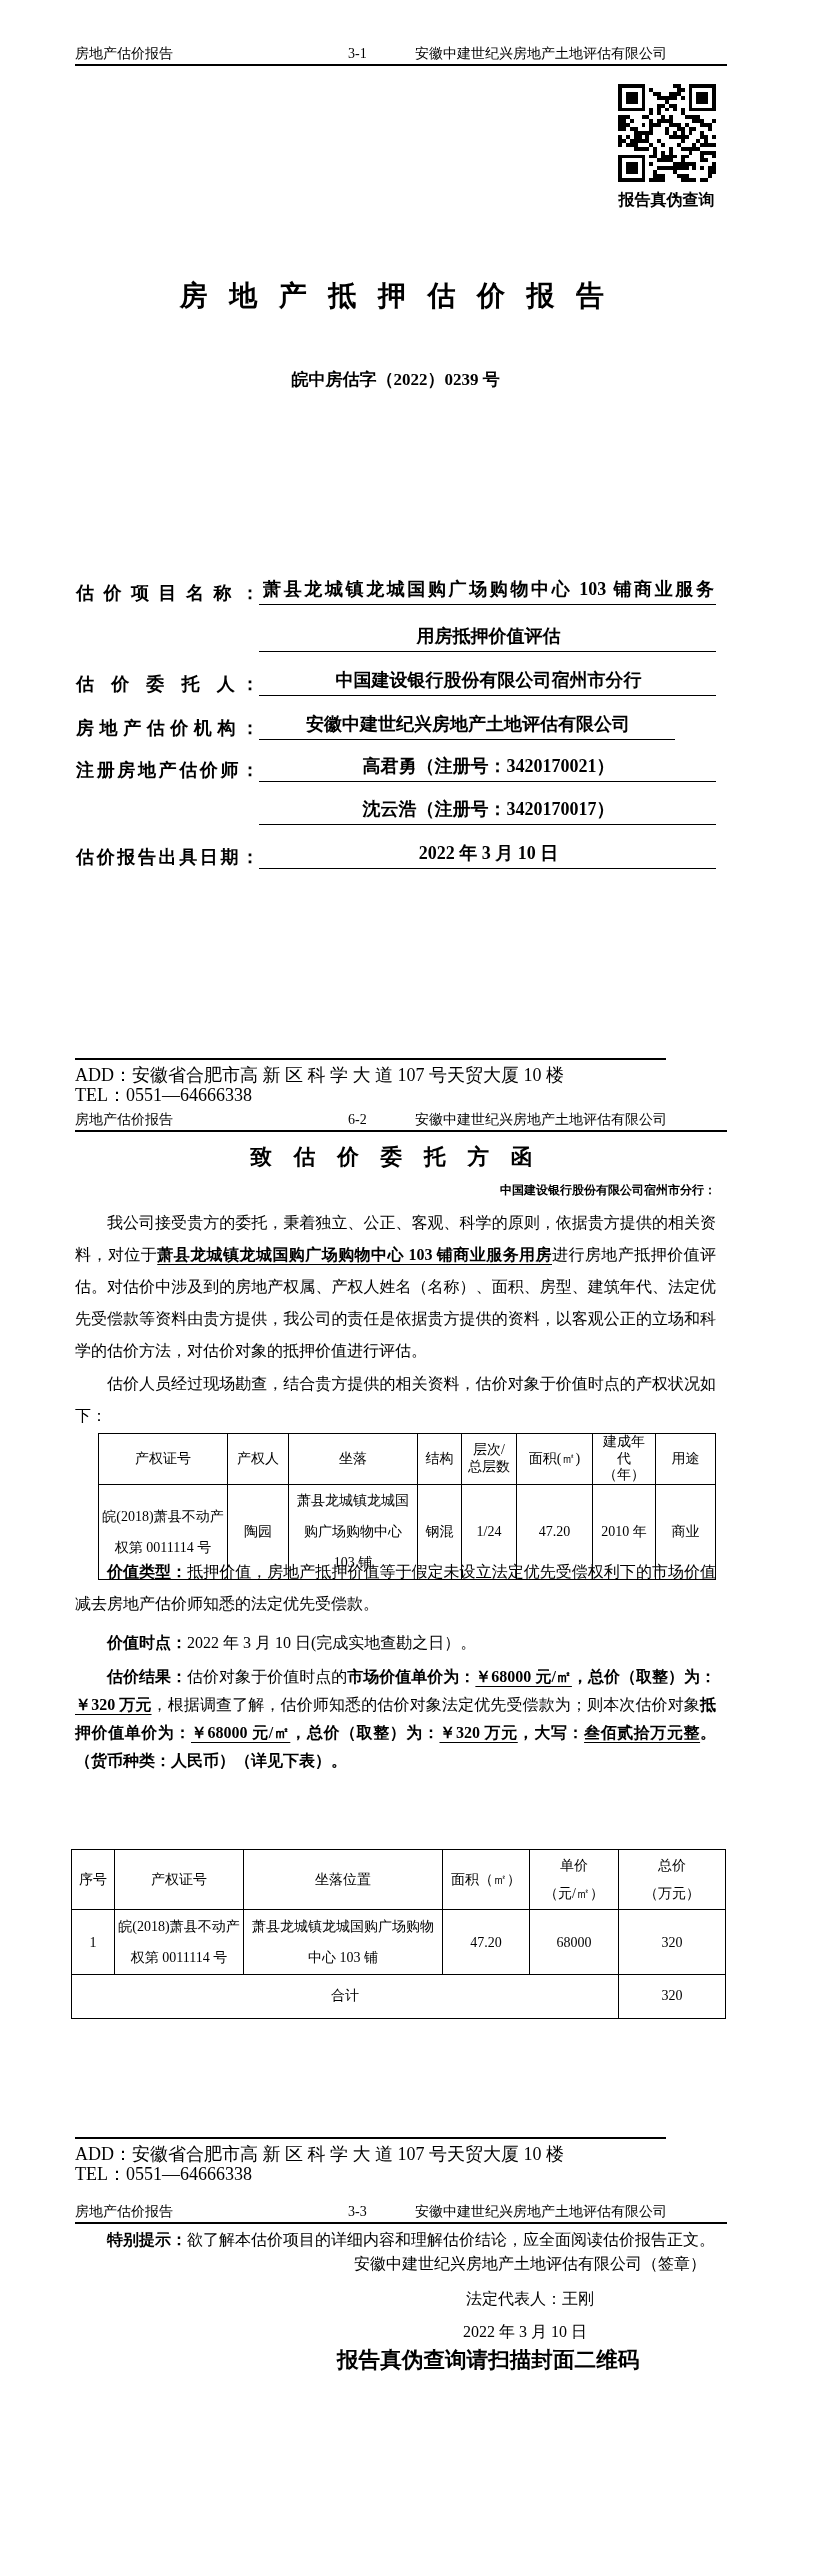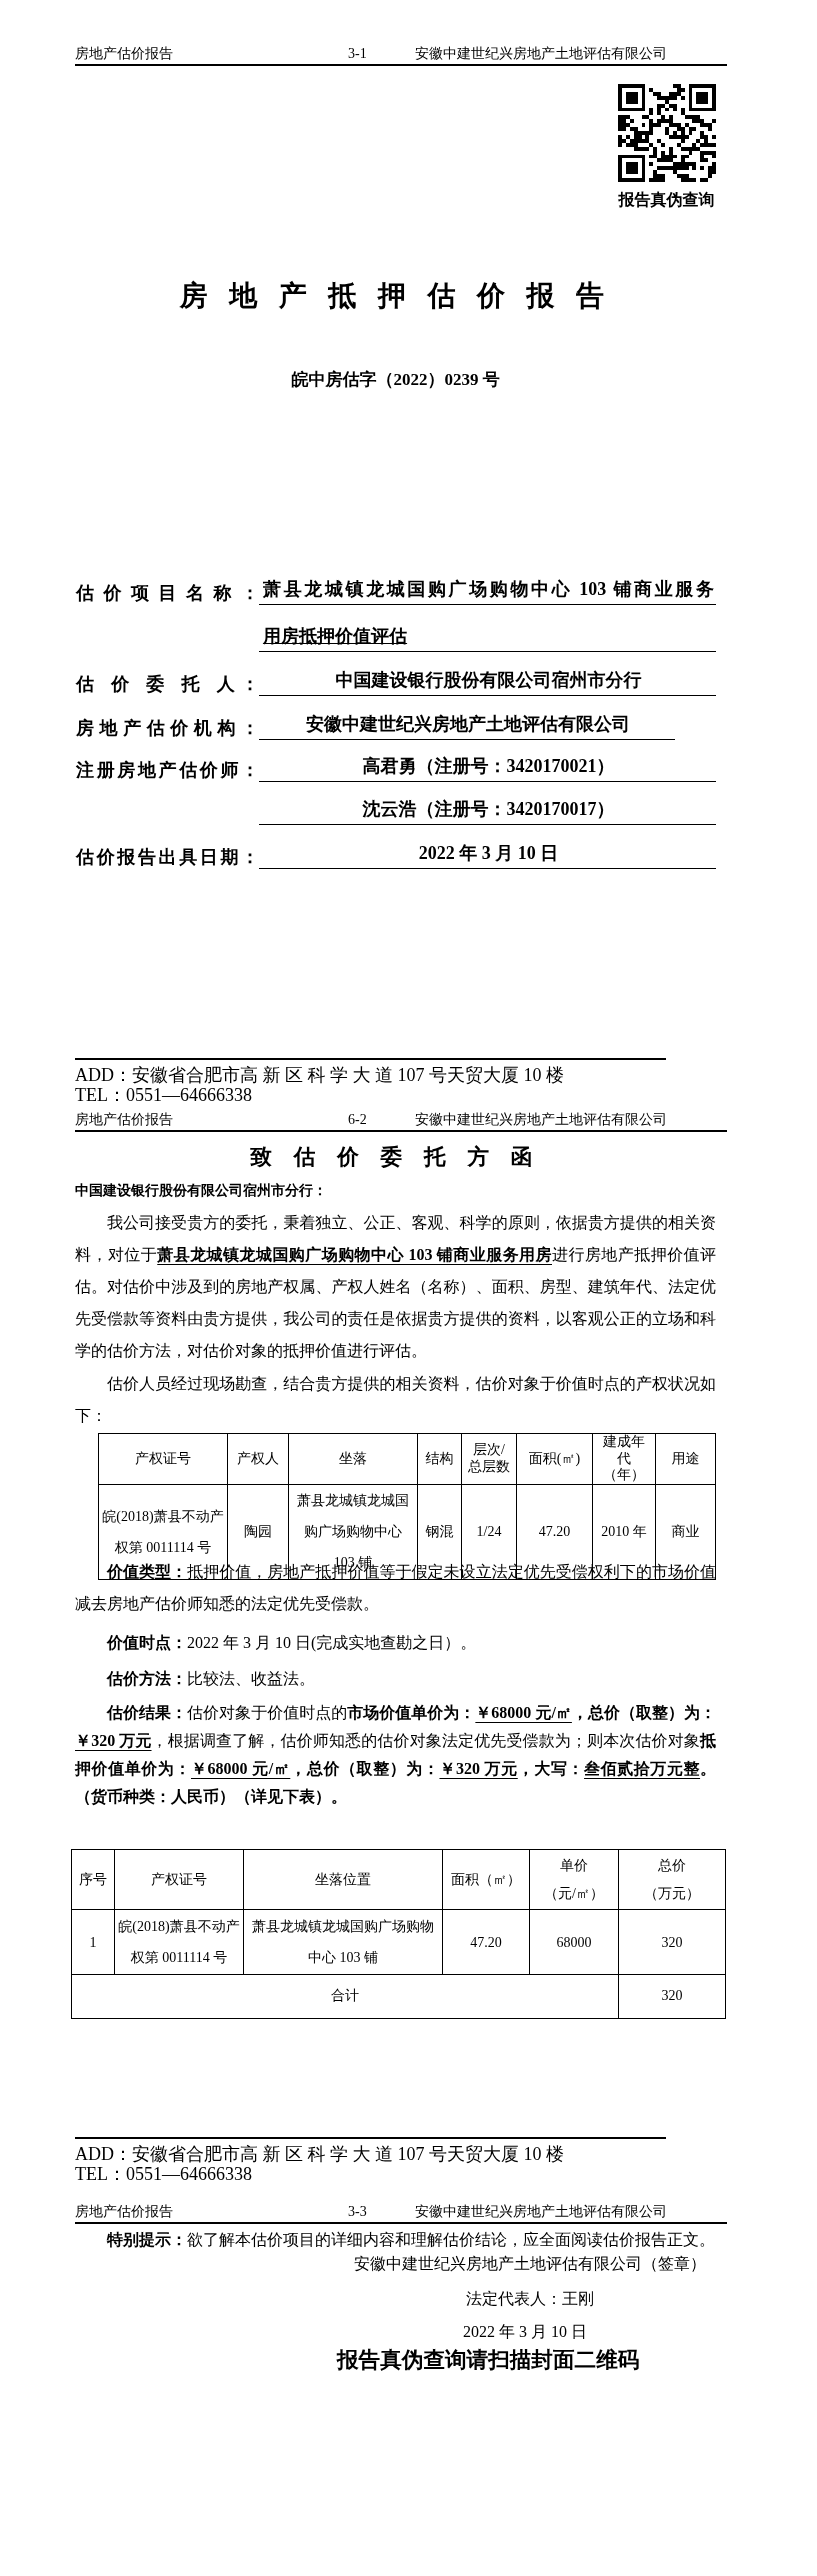--- a/index.html
+++ b/index.html
@@ -29,27 +29,27 @@
                 font-size:28px;font-weight:bold;letter-spacing:0.26em;white-space:nowrap;}
   .report-no{position:absolute;left:75px;top:368px;width:641px;text-align:center;
              font-size:17px;font-weight:bold;}
 
   .field-row{position:absolute;left:76px;width:640px;height:33px;display:flex;
              align-items:flex-end;font-size:18px;font-weight:bold;}
   .field-label{flex:none;width:183px;text-align:justify;text-align-last:justify;}
   .field-value{flex:1 1 auto;border-bottom:1.5px solid #000;padding:0 2.1px 3.1px 4.1px;text-align:center;
                white-space:nowrap;}
   .fv-fill{text-align:justify;text-align-last:justify;white-space:normal;}
-  .fv-left{text-align:left;text-decoration:underline;}
+  .fv-left{text-align:center;}
   .fv-short{margin-right:41px;}
 
   
   .band{position:absolute;left:75px;width:641px;}
   .letter-title{text-align:center;font-size:21.6px;font-weight:bold;letter-spacing:0.38em;white-space:nowrap;}
-  .salutation{font-size:14px;font-weight:bold;line-height:29px;}
+  .salutation{font-size:12px;font-weight:bold;line-height:29px;text-align:right;}
   .para{font-size:16px;line-height:32px;text-align:justify;margin:0;}
   .indent{text-indent:2em;}
   .items p{margin:0 0 4.1px 0;}
   .items p.mb14{margin-bottom:7.2px;}
   .items p.tight{line-height:28px;}
   .r-b{font-weight:bold;}
   .r-u{text-decoration:underline;text-decoration-thickness:1px;text-underline-offset:3.6px;}
 
   
   table{border-collapse:collapse;table-layout:fixed;position:absolute;background:#fff;}
@@ -468,21 +468,20 @@
       <td>47.20</td>
       <td>2010 年</td>
       <td>商业</td>
     </tr>
   </tbody>
     </table>
 
   <div class="band items" style="top:1556px;">
     <p class="para indent mb14"><span class="r-b">价值类型：</span><span>抵押价值，房地产抵押价值等于假定未设立法定优先受偿权利下的市场价值减去房地产估价师知悉的法定优先受偿款。</span></p>
     <p class="para indent"><span class="r-b">价值时点：</span><span>2022 年 3 月 10 日(完成实地查勘之日）。</span></p>
-    <p class="para indent"><span class="r-b">估价方法：</span><span>比较法、收益法。</span></p>
     <p class="para indent tight"><span class="r-b">估价结果：</span><span>估价对象于价值时点的</span><span class="r-b">市场价值单价为：</span><span class="r-b r-u">￥68000 元/㎡</span><span class="r-b">，</span><span class="r-b">总价（取整）为：</span><span class="r-b r-u">￥320 万元</span><span>，根据调查了解，估价师知悉的估价对象法定优先受偿款为；则本次估价对象</span><span class="r-b">抵押价值单价为：</span><span class="r-b r-u">￥68000 元/㎡</span><span class="r-b">，</span><span class="r-b">总价（取整）为：</span><span class="r-b r-u">￥320 万元</span><span class="r-b">，大写：</span><span class="r-b r-u">叁佰贰拾万元整</span><span class="r-b">。（货币种类：人民币）（详见下表）。</span></p>
   </div>
 
   <table class="t2">
     <colgroup>
       <col style="width:43px">
         <col style="width:129px">
         <col style="width:199px">
       <col style="width:87px">
         <col style="width:89px">

